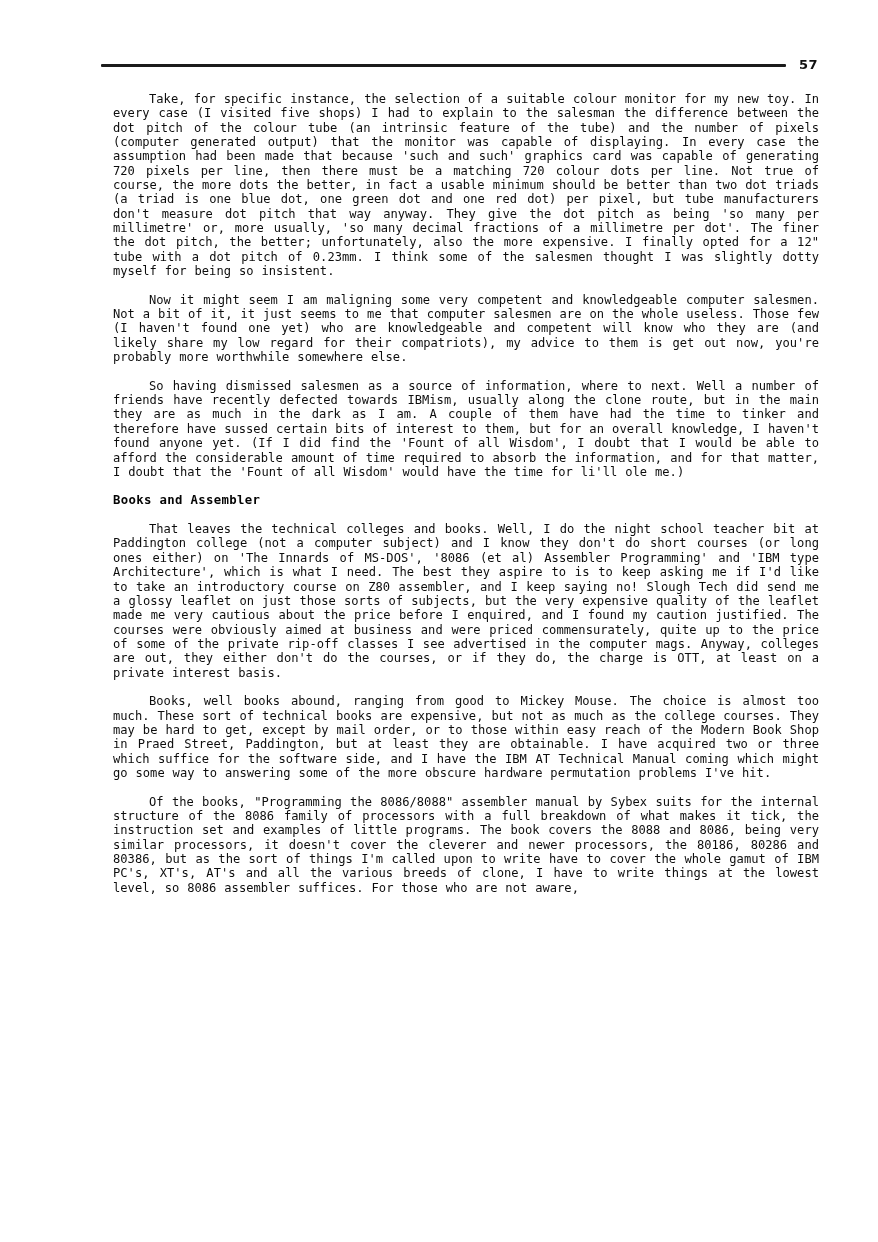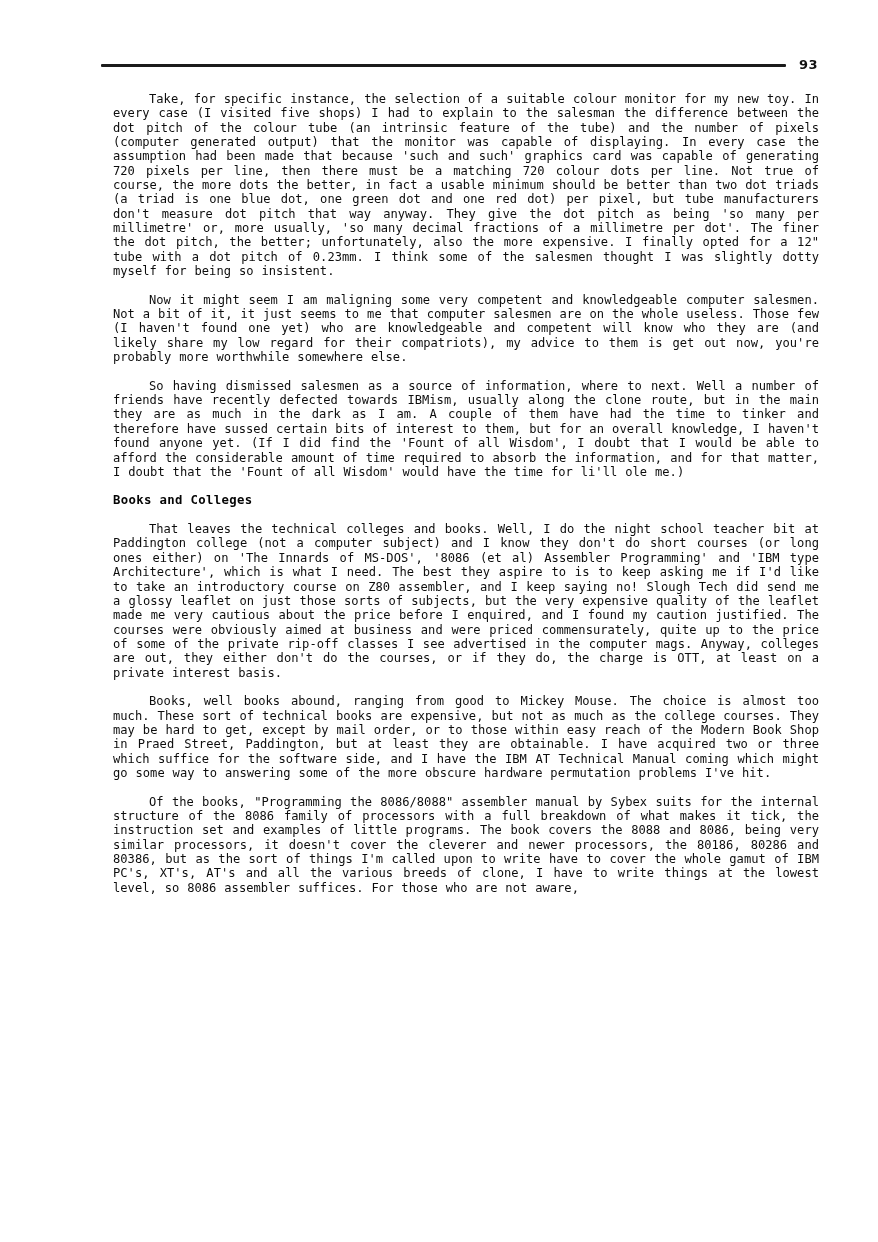--- a/index.html
+++ b/index.html
@@ -91,32 +91,32 @@
     text-rendering: optimizeLegibility;
   }
 </style>
 </head>
 <body>
 
 <div class="page">
 
   <div class="page-header">
     <div class="header-rule"></div>
-    <div class="page-number">93</div>
+    <div class="page-number">57</div>
   </div>
 
   <div class="text-column">
 
     <p class="para">Take, for specific instance, the selection of a suitable colour monitor for my new toy.  In every case (I visited five shops) I had to explain to the salesman the difference between the dot pitch of the colour tube (an intrinsic feature of the tube) and the number of pixels (computer generated output) that the monitor was capable of displaying.  In every case the assumption had been made that because 'such and such' graphics card was capable of generating 720 pixels per line, then there must be a matching 720 colour dots per line.  Not true of course, the more dots the better, in fact a usable minimum should be better than two dot triads (a triad is one blue dot, one green dot and one red dot) per pixel, but tube manufacturers don't measure dot pitch that way anyway.  They give the dot pitch as being 'so many per millimetre' or, more usually, 'so many decimal fractions of a millimetre per dot'.  The finer the dot pitch, the better; unfortunately, also the more expensive.  I finally opted for a 12" tube with a dot pitch of 0.23mm.  I think some of the salesmen thought I was slightly dotty myself for being so insistent.</p>
 
     <p class="para">Now it might seem I am maligning some very competent and knowledgeable computer salesmen.  Not a bit of it, it just seems to me that computer salesmen are on the whole useless.  Those few (I haven't found one yet) who are knowledgeable and competent will know who they are (and likely share my low regard for their compatriots), my advice to them is get out now, you're probably more worthwhile somewhere else.</p>
 
     <p class="para">So having dismissed salesmen as a source of information, where to next.  Well a number of friends have recently defected towards IBMism, usually along the clone route, but in the main they are as much in the dark as I am.  A couple of them have had the time to tinker and therefore have sussed certain bits of interest to them, but for an overall knowledge, I haven't found anyone yet.  (If I did find the 'Fount of all Wisdom', I doubt that I would be able to afford the considerable amount of time required to absorb the information, and for that matter, I doubt that the 'Fount of all Wisdom' would have the time for li'll ole me.)</p>
 
-    <h2 class="section-heading">Books and Colleges</h2>
+    <h2 class="section-heading">Books and Assembler</h2>
 
     <p class="para">That leaves the technical colleges and books.  Well, I do the night school teacher bit at Paddington college (not a computer subject) and I know they don't do short courses (or long ones either) on 'The Innards of MS-DOS', '8086 (et al) Assembler Programming' and 'IBM type Architecture', which is what I need.  The best they aspire to is to keep asking me if I'd like to take an introductory course on Z80 assembler, and I keep saying no!  Slough Tech did send me a glossy leaflet on just those sorts of subjects, but the very expensive quality of the leaflet made me very cautious about the price before I enquired, and I found my caution justified.  The courses were obviously aimed at business and were priced commensurately, quite up to the price of some of the private rip-off classes I see advertised in the computer mags.  Anyway, colleges are out, they either don't do the courses, or if they do, the charge is OTT, at least on a private interest basis.</p>
 
     <p class="para">Books, well books abound, ranging from good to Mickey Mouse.  The choice is almost too much.  These sort of technical books are expensive, but not as much as the college courses.  They may be hard to get, except by mail order, or to those within easy reach of the Modern Book Shop in Praed Street, Paddington, but at least they are obtainable.  I have acquired two or three which suffice for the software side, and I have the IBM AT Technical Manual coming which might go some way to answering some of the more obscure hardware permutation problems I've hit.</p>
 
     <p class="para">Of the books, "Programming the 8086/8088" assembler manual by Sybex suits for the internal structure of the 8086 family of processors with a full breakdown of what makes it tick, the instruction set and examples of little programs.  The book covers the 8088 and 8086, being very similar processors, it doesn't cover the cleverer and newer processors, the 80186, 80286 and 80386, but as the sort of things I'm called upon to write have to cover the whole gamut of IBM PC's, XT's, AT's and all the various breeds of clone, I have to write things at the lowest level, so 8086 assembler suffices.  For those who are not aware,</p>
 
   </div>
 
 </div>

